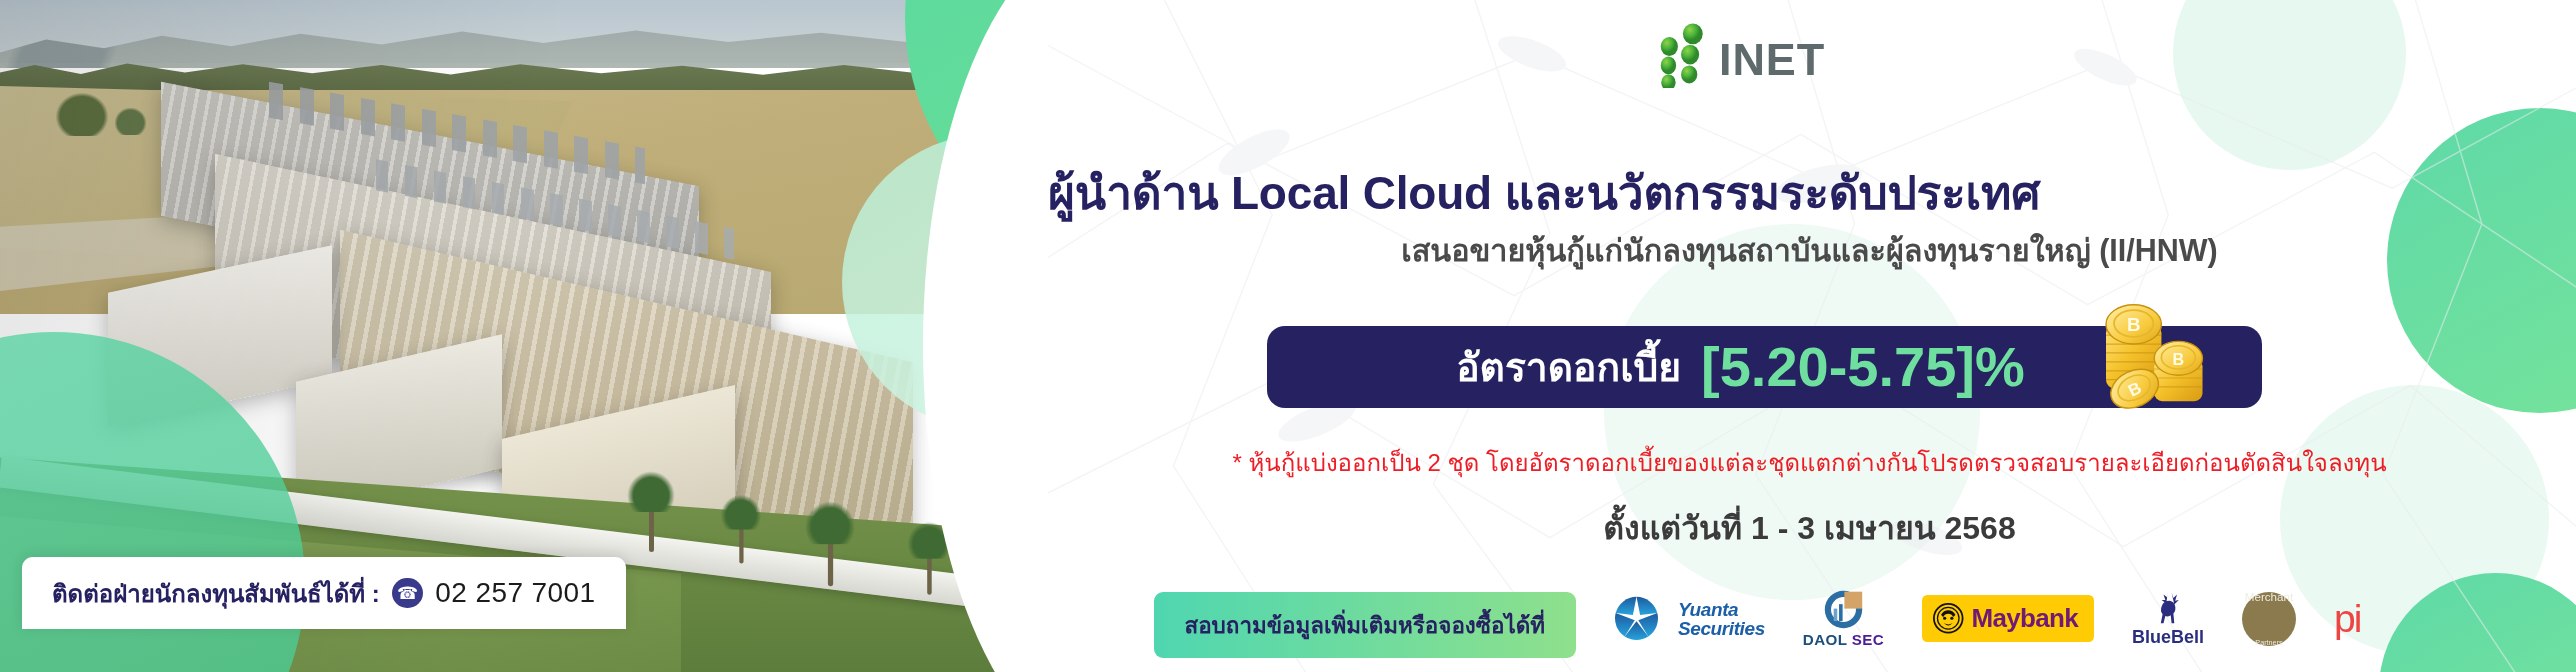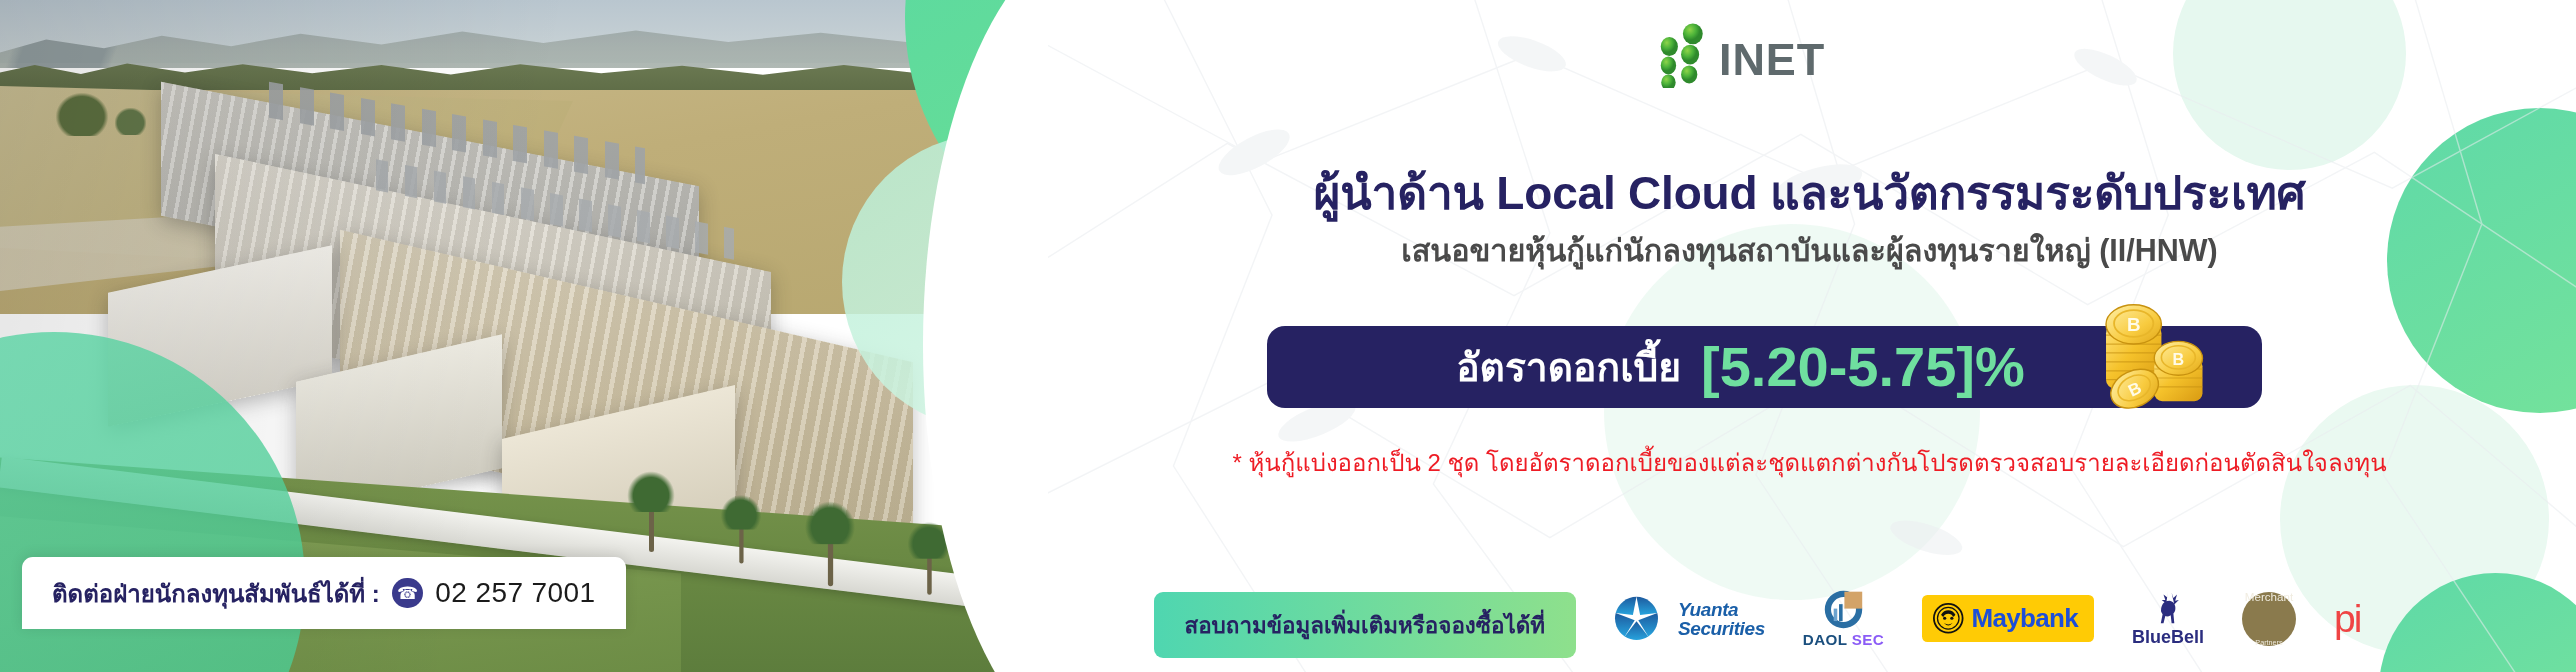--- a/index.html
+++ b/index.html
@@ -229,21 +229,21 @@
   .logo .dots { position:absolute; left:0; top:0; width:65px; height:65px; }
   .logo .wordmark {
     position:absolute; left:65px; top:14.3px;
     font-size:45px; font-weight:bold; letter-spacing:0.9px;
     color:#5f6a6d; line-height:1;
     font-family:"Liberation Sans", sans-serif;
   }
 
   .headline {
     position:absolute; left:1048px; top:156px; width:1523px;
-    text-align:center;
+    text-align:left;
     font-size:46px; font-weight:bold;
     color:#262262; letter-spacing:-0.2px;
     white-space:nowrap;
   }
   .subhead {
     position:absolute; left:1048px; top:226px; width:1523px;
     text-align:center;
     font-size:30.5px; font-weight:bold;
     color:#4a4a4a;
     white-space:nowrap;
@@ -305,28 +305,28 @@
   .plogo { display:flex; align-items:center; }
 
   .yuanta-mark { width:47px; height:47px; position:relative; }
   .yuanta-text {
     margin-left:18px; line-height:1.0;
     color:#1a5fa8; font-style:italic; font-weight:bold;
     font-size:19px; letter-spacing:-0.4px;
   }
   .daol { display:flex; flex-direction:column; align-items:center; }
   .daol-text { font-size:15.2px; font-weight:bold; color:#1b4f7e; letter-spacing:0.4px; margin-top:1.8px; }
-  .daol-text i { color:#8b5cf6; font-style:normal; }
+  .daol-text i { color:#4c1d95; font-style:normal; }
 
   .maybank {
     background:#ffcb05; border-radius:5.4px;
     padding:8px 16px 8px 10.8px;
     display:flex; align-items:center; gap:8px;
   }
-  .maybank-text { font-size:26px; font-weight:bold; color:#1d4ed8; letter-spacing:-0.7px; }
+  .maybank-text { font-size:26px; font-weight:bold; color:#701a75; letter-spacing:-0.7px; }
 
   .bluebell { display:flex; flex-direction:column; align-items:center; }
   .bluebell-text { font-size:18px; font-weight:bold; color:#2b2d7f; margin-top:0.9px; }
 
   .merchant {
     width:54px; height:54px; border-radius:50%;
     background:#8a7a4d;
     display:flex; flex-direction:column; align-items:center; justify-content:center;
     color:#f0ece0; line-height:1.05;
   }
@@ -496,20 +496,21 @@
 
         <g transform="rotate(-26 60 108)">
           <ellipse cx="60" cy="108" rx="28" ry="20" fill="url(#gct)" stroke="#c8920f" stroke-width="1.6"></ellipse>
           <ellipse cx="60" cy="107" rx="19" ry="13" fill="none" stroke="#e8b62a" stroke-width="1.8"></ellipse>
           <text x="60" y="115" font-family="Liberation Sans, sans-serif" font-size="19" font-weight="bold" fill="#fffbe8" text-anchor="middle">B</text>
         </g>
       </svg>
     </div>
 
     <div class="disclaimer">* หุ้นกู้แบ่งออกเป็น 2 ชุด โดยอัตราดอกเบี้ยของแต่ละชุดแตกต่างกันโปรดตรวจสอบรายละเอียดก่อนตัดสินใจลงทุน</div>
+    <div class="dates">ตั้งแต่วันที่ 1 - 3 เมษายน 2568</div>
 
     <button class="cta">สอบถามข้อมูลเพิ่มเติมหรือจองซื้อได้ที่</button>
 
     <div class="partners">
 
       <div class="plogo">
         <svg class="yuanta-mark" viewBox="0 0 52 52">
           <defs>
             <linearGradient id="yg" x1="0" y1="0" x2="0" y2="1">
               <stop offset="0%" stop-color="#1d5a9e"></stop>

